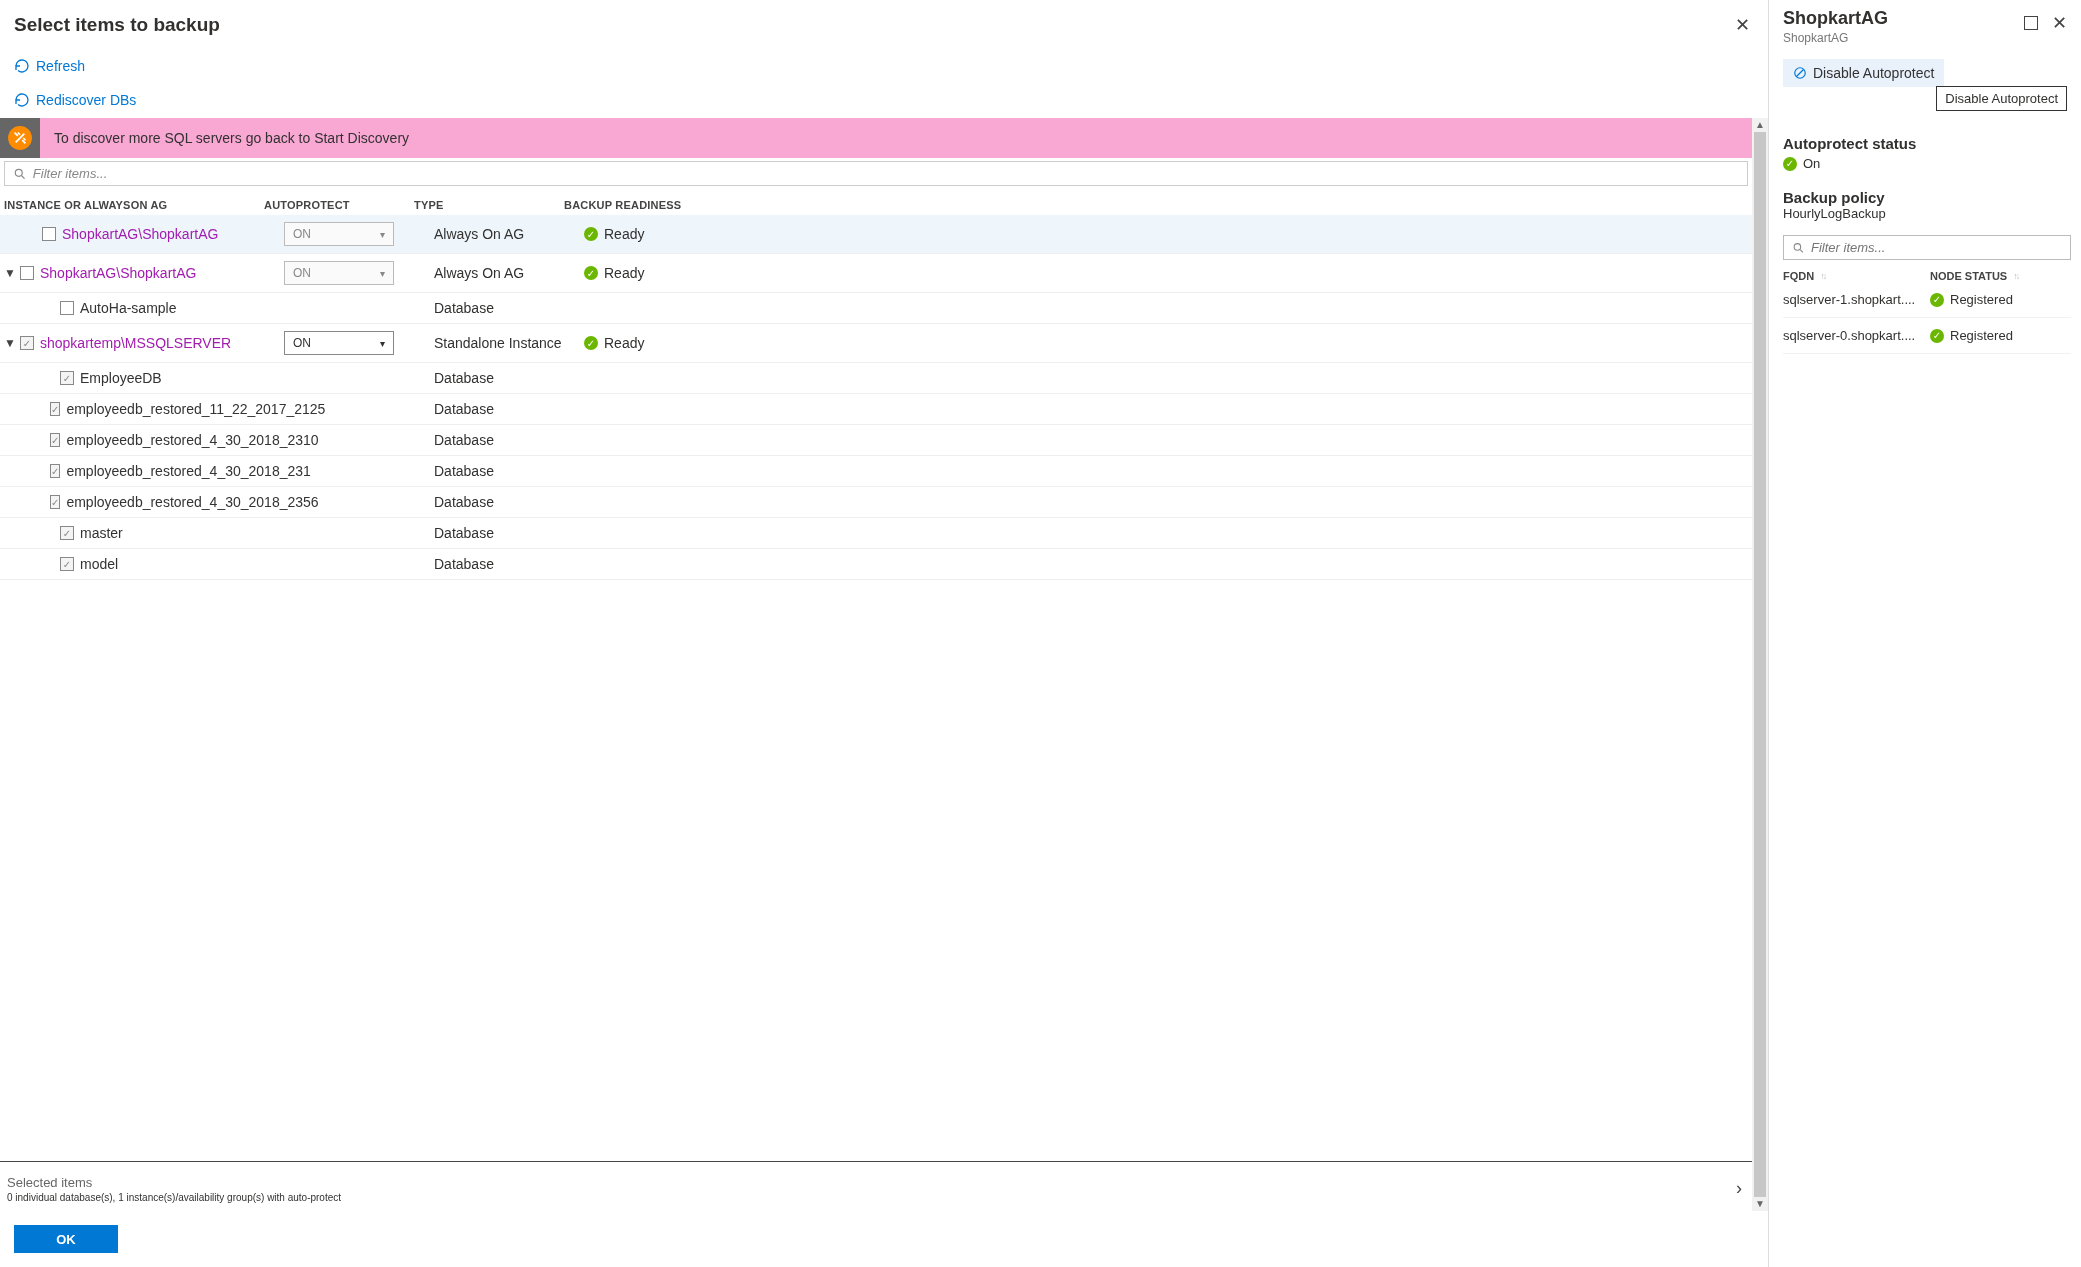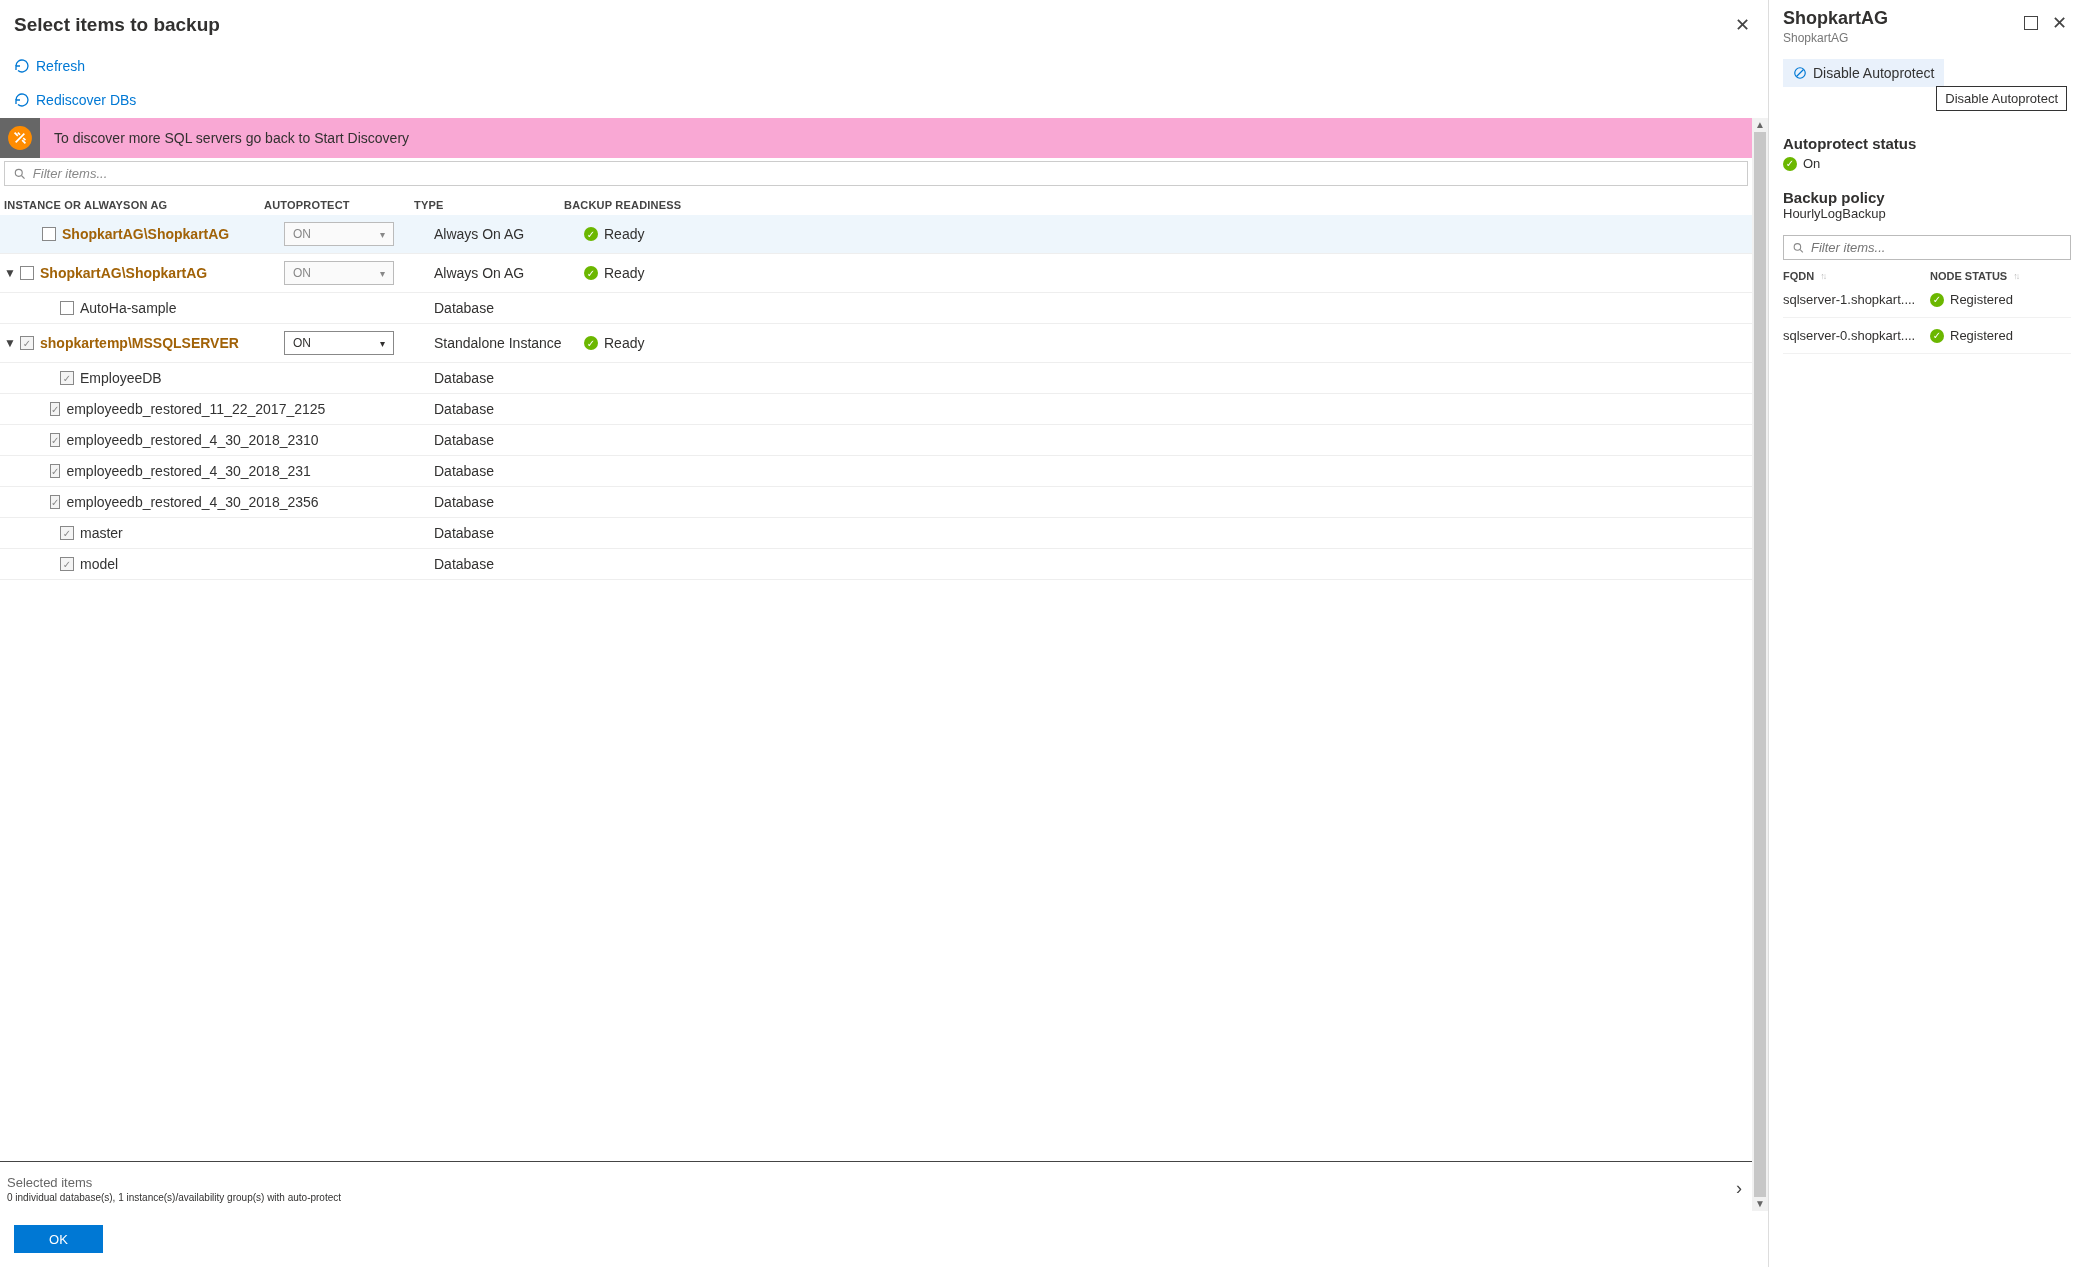--- a/index.html
+++ b/index.html
@@ -28,35 +28,35 @@
 .filter-box input { border:none; outline:none; font-size:13px; font-style:italic; width:100%; color:#333; }
 .filter-box input::placeholder { color:#888; font-style:italic; }
 .cols { display:grid; grid-template-columns: 260px 150px 150px 180px; gap:0; padding:10px 4px 4px 4px; font-size:11px; font-weight:600; color:#444; letter-spacing:.2px; }
 .row { display:grid; grid-template-columns: 280px 150px 150px 200px; align-items:center; border-bottom:1px solid #eee; padding:7px 4px; font-size:14px; }
 .row-highlight { background:#eef6fc; }
 .cell-name { display:flex; align-items:center; gap:6px; min-width:0; }
 .caret { width:10px; font-size:12px; color:#444; display:inline-block; text-align:center; }
 .cb { width:14px; height:14px; border:1px solid #888; display:inline-flex; align-items:center; justify-content:center; font-size:10px; color:#888; background:#fff; }
 .cb.checked::before { content:"✓"; color:#888; }
 .cb.dim { background:#f4f4f4; }
-.name-link { color:#a16207; font-weight:700; cursor:pointer; white-space:nowrap; overflow:hidden; text-overflow:ellipsis; }
+.name-link { color:#a21caf; font-weight:400; cursor:pointer; white-space:nowrap; overflow:hidden; text-overflow:ellipsis; }
 .name-plain { color:#333; }
 .indent1 { margin-left:22px; }
 .indent2 { margin-left:40px; }
 .ap-select { display:inline-flex; align-items:center; justify-content:space-between; border:1px solid #888; width:110px; height:24px; padding:0 8px; font-size:12px; cursor:pointer; }
 .ap-select.dim { color:#888; background:#fafafa; border-color:#bbb; }
 .ap-select .chev { font-size:10px; }
 .ready-ok { display:inline-flex; align-items:center; gap:6px; }
 .ok-icon { width:14px; height:14px; border-radius:50%; background:#6bb700; display:inline-flex; align-items:center; justify-content:center; color:#fff; font-size:10px; }
 .sel-footer { border-top:1px solid #444; padding:8px 4px 4px 7px; display:flex; align-items:center; }
 .sel-footer-text { flex:1; }
 .sel-footer-text .t1 { color:#666; font-size:13px; }
 .sel-footer-text .t2 { font-size:10px; margin-top:2px; }
 .sel-chev { font-size:18px; color:#444; padding:8px 6px; }
-.ok-btn { margin:14px; width:89px; height:28px; background:#0078d4; color:#fff; border:none; font-weight:400; font-size:13px; cursor:pointer; }
+.ok-btn { margin:14px; width:104px; height:28px; background:#0078d4; color:#fff; border:none; font-weight:700; font-size:13px; cursor:pointer; }
 
 
 .right { width: 312px; display:flex; flex-direction:column; padding:8px 10px 10px 14px; position:relative; }
 .r-header { display:flex; align-items:flex-start; justify-content:space-between; }
 .r-title { font-size:18px; font-weight:600; }
 .r-sub { font-size:12px; color:#777; margin-top:2px; }
 .r-icons { display:flex; gap:10px; align-items:center; }
 .sq-icon { width:14px; height:14px; border:1px solid #444; display:inline-block; cursor:pointer; }
 .r-btnrow { margin-top:14px; }
 .disable-btn { display:inline-flex; align-items:center; gap:6px; background:#e9f1fb; padding:6px 10px; font-size:14px; color:#333; cursor:pointer; }

